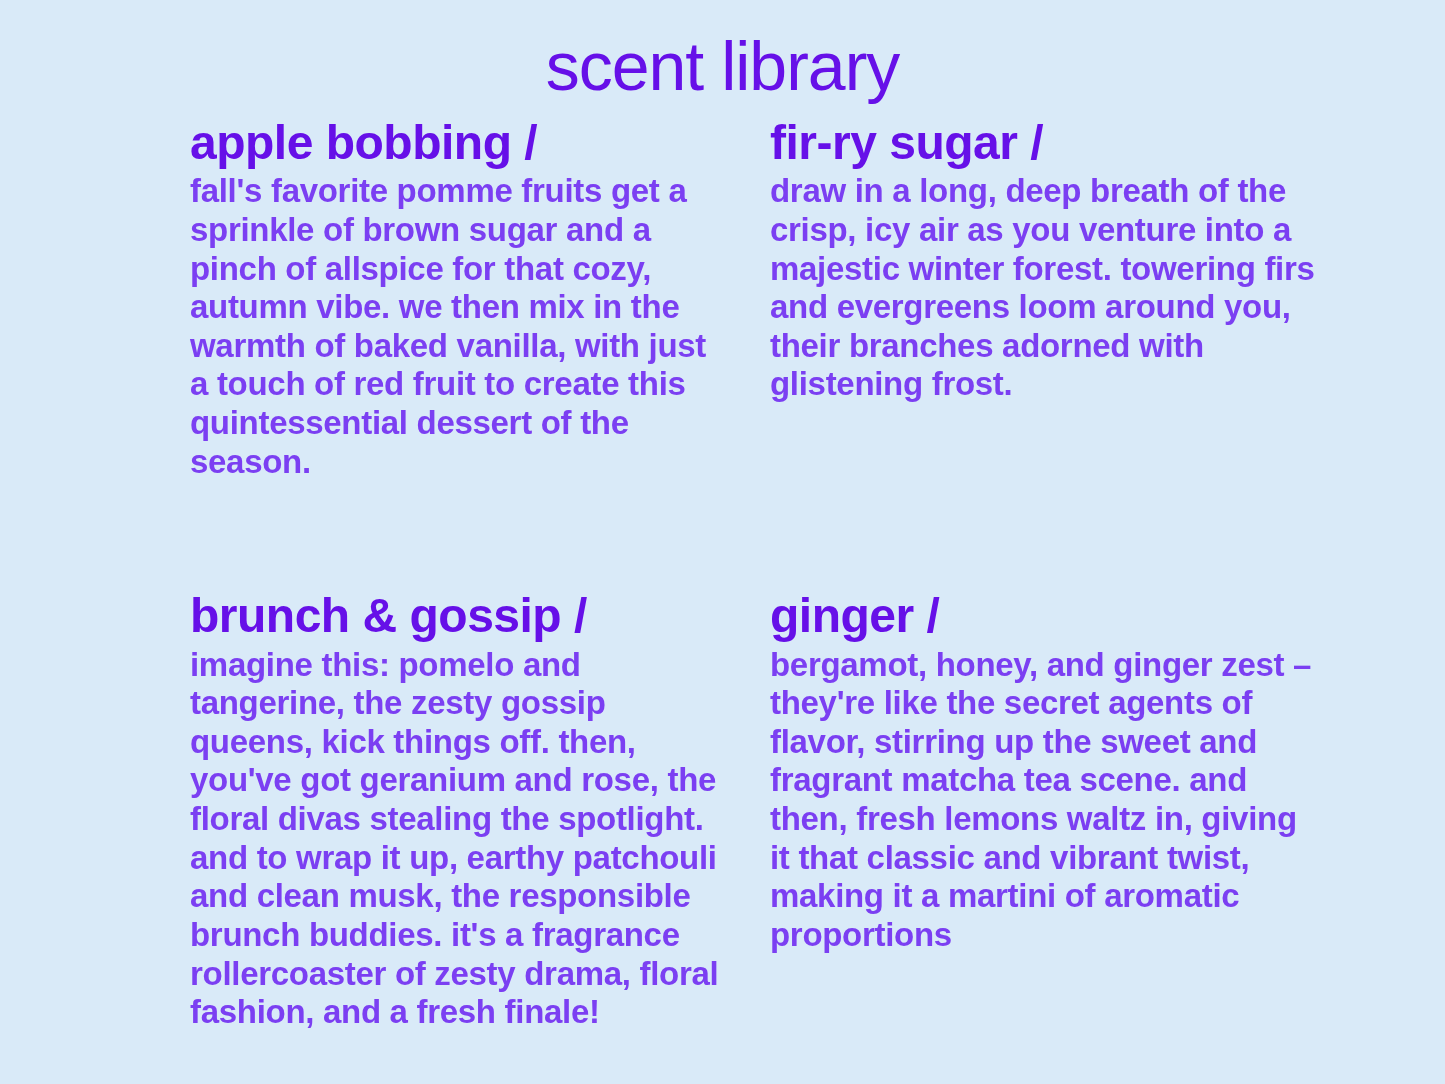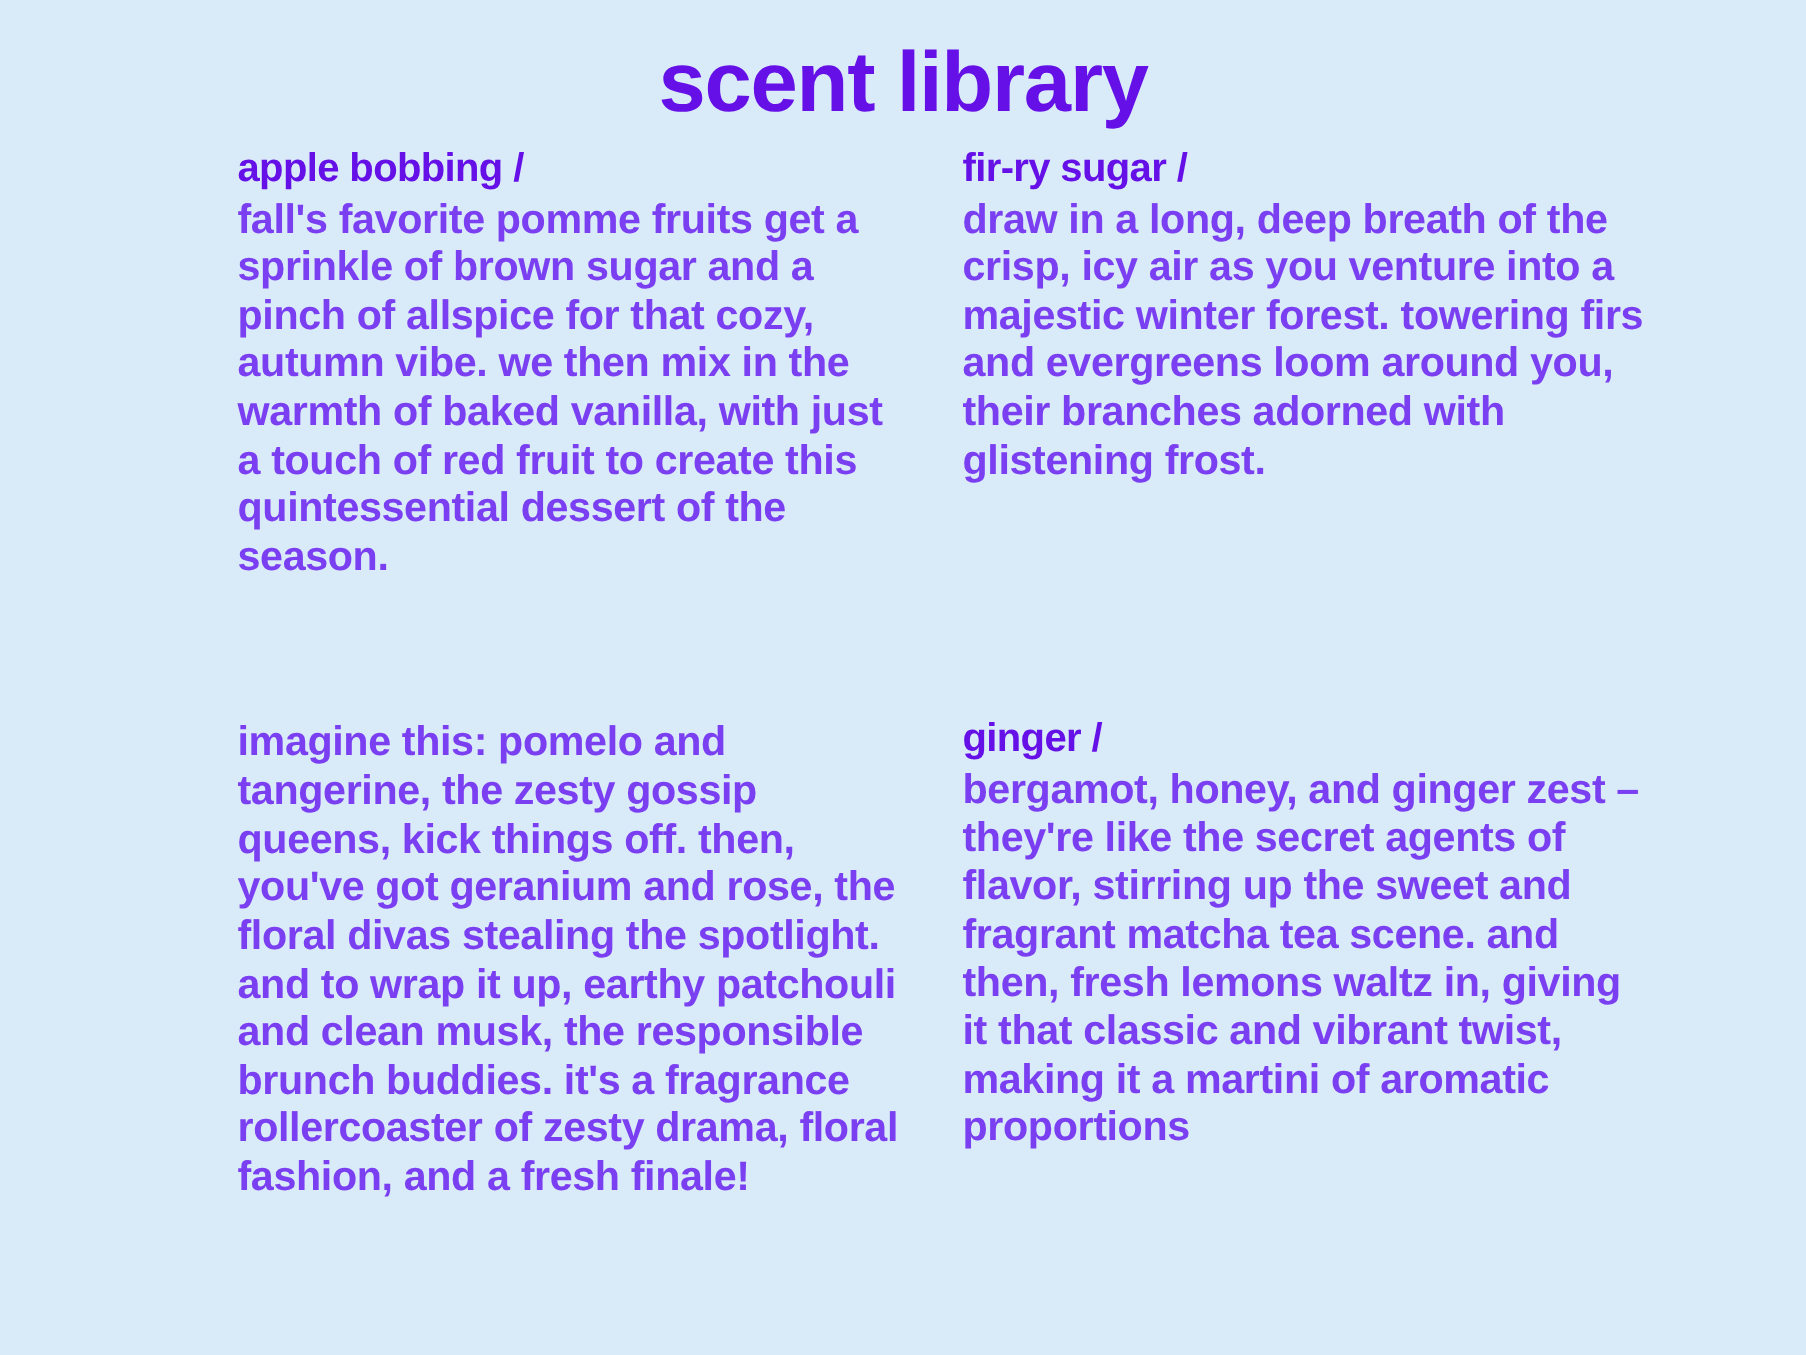--- a/index.html
+++ b/index.html
@@ -16,21 +16,21 @@
   .page {
     position: relative;
     width: 1445px;
     height: 1084px;
     box-sizing: border-box;
   }
   .page-title {
     text-align: center;
     color: #6610e8;
     font-size: 68px;
-    font-weight: 700;
+    font-weight: 400;
     letter-spacing: -1px;
     line-height: 1;
     padding-top: 32px;
     margin: 0;
   }
   .grid {
     position: absolute;
     left: 190px;
     top: 118px;
     width: 1130px;
@@ -39,21 +39,21 @@
     grid-template-rows: auto auto;
     row-gap: 14px;
     column-gap: 0px;
   }
   .entry {
     box-sizing: border-box;
     padding-right: 20px;
   }
   .entry-title {
     color: #6610e8;
-    font-size: 32px;
+    font-size: 48px;
     font-weight: 700;
     letter-spacing: -0.5px;
     line-height: 1.05;
     margin: 0 0 4px 0;
   }
   .entry-desc {
     color: #7b3ff2;
     font-size: 33px;
     font-weight: 700;
     line-height: 1.17;
@@ -83,20 +83,21 @@
       <h2 class="entry-title">apple bobbing /</h2>
       <p class="entry-desc">fall's favorite pomme fruits get a sprinkle of brown sugar and a pinch of allspice for that cozy, autumn vibe. we then mix in the warmth of baked vanilla, with just a touch of red fruit to create this quintessential dessert of the season.</p>
     </div>
 
     <div class="entry col-right">
       <h2 class="entry-title">fir-ry sugar /</h2>
       <p class="entry-desc">draw in a long, deep breath of the crisp, icy air as you venture into a majestic winter forest. towering firs and evergreens loom around you, their branches adorned with glistening frost.</p>
     </div>
 
     <div class="entry col-left row2">
+      <h2 class="entry-title">brunch &amp; gossip /</h2>
       <p class="entry-desc">imagine this: pomelo and tangerine, the zesty gossip queens, kick things off. then, you've got geranium and rose, the floral divas stealing the spotlight. and to wrap it up, earthy patchouli and clean musk, the responsible brunch buddies. it's a fragrance rollercoaster of zesty drama, floral fashion, and a fresh finale!</p>
     </div>
 
     <div class="entry col-right row2">
       <h2 class="entry-title">ginger /</h2>
       <p class="entry-desc">bergamot, honey, and ginger zest – they're like the secret agents of flavor, stirring up the sweet and fragrant matcha tea scene. and then, fresh lemons waltz in, giving it that classic and vibrant twist, making it a martini of aromatic proportions</p>
     </div>
 
   </div>
 </div>

